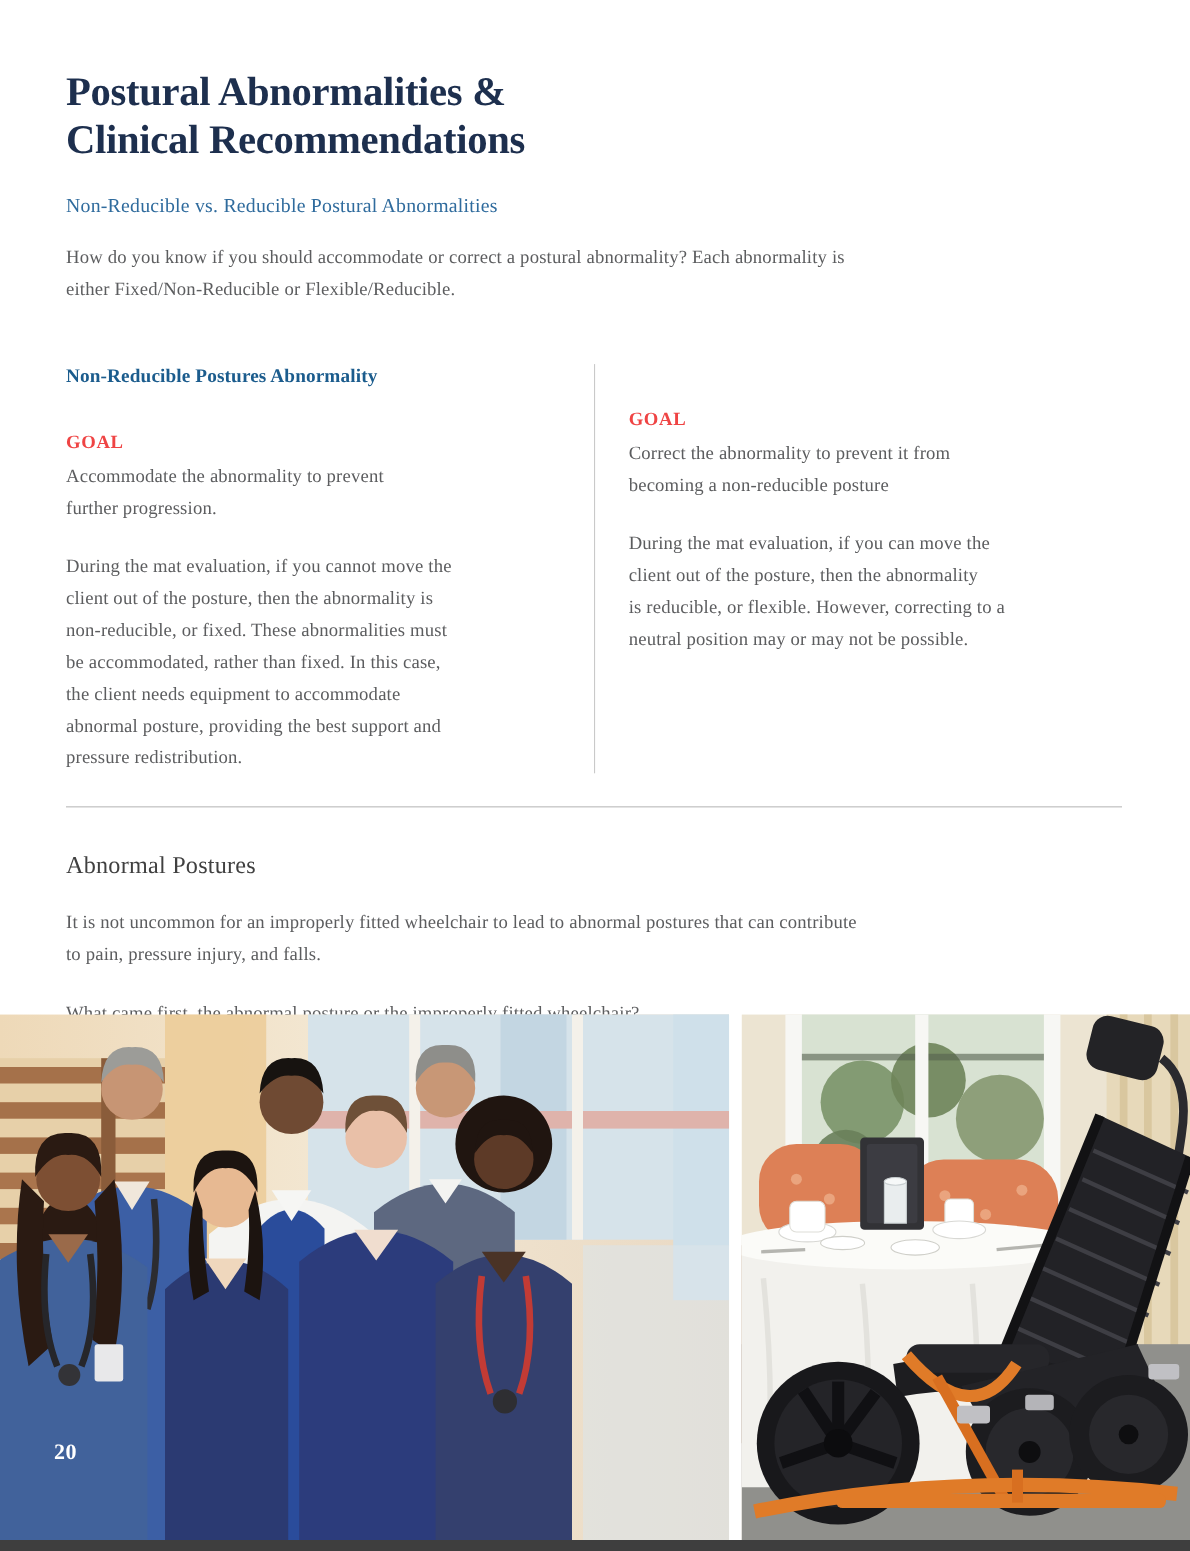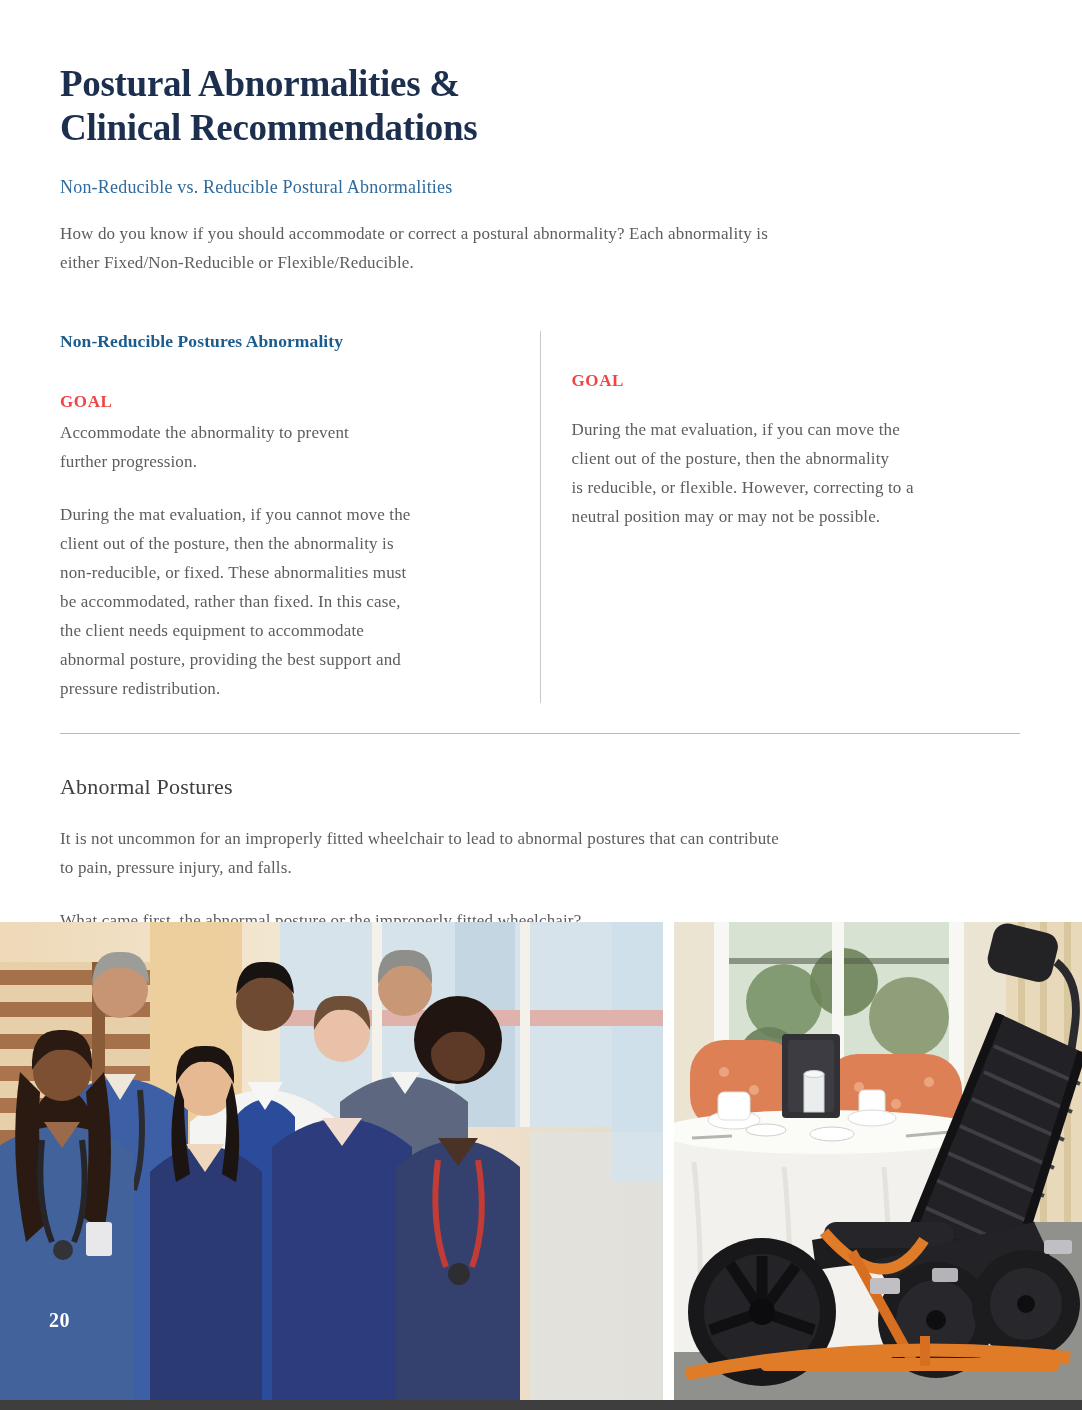--- a/index.html
+++ b/index.html
@@ -120,20 +120,22 @@
 client out of the posture, then the abnormality is
 non-reducible, or fixed. These abnormalities must
 be accommodated, rather than fixed. In this case,
 the client needs equipment to accommodate
 abnormal posture, providing the best support and
 pressure redistribution.</p>
       </div>
       <div class="v-divider"></div>
       <div class="col col-right">
         <p class="goal-label">GOAL</p>
+        <p class="goal-text">Correct the abnormality to prevent it from
+becoming a non-reducible posture</p>
         <p class="col-body">During the mat evaluation, if you can move the
 client out of the posture, then the abnormality
 is reducible, or flexible. However, correcting to a
 neutral position may or may not be possible.</p>
       </div>
     </div>
 
     <hr class="h-divider">
 
     <h2 class="section-heading-2">Abnormal Postures</h2>

